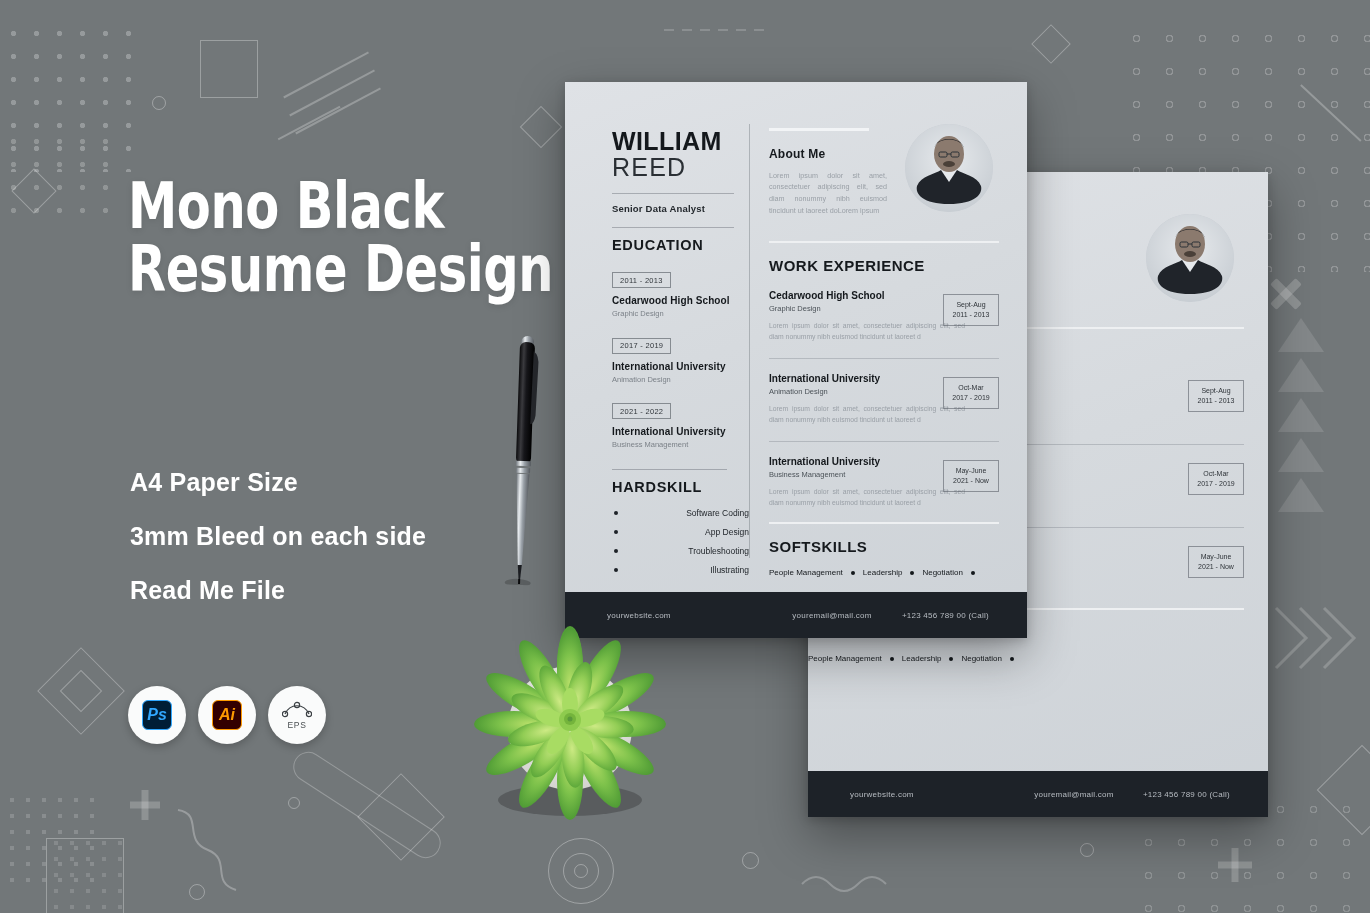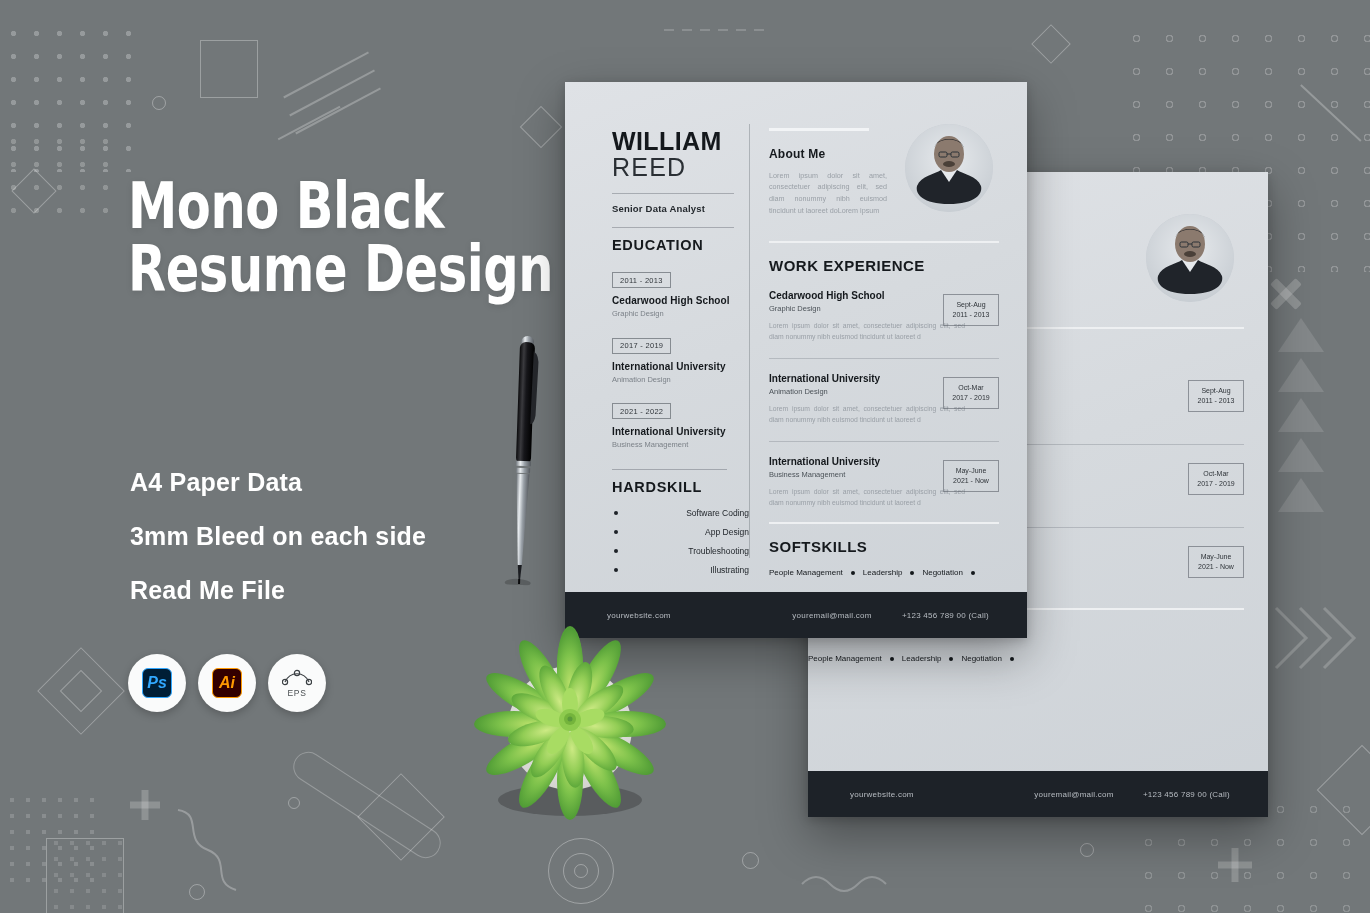--- a/index.html
+++ b/index.html
@@ -109,21 +109,21 @@
   }
   .feat {
     position: absolute; left: 130px;
     color: #ffffff; font-size: 25px; font-weight: 700; letter-spacing: .2px;
   }
   .feat.f1 { top: 468px; }
   .feat.f2 { top: 522px; }
   .feat.f3 { top: 576px; }
 
   
-  .badges { position: absolute; left: 128px; top: 654px; display: flex; gap: 12px; }
+  .badges { position: absolute; left: 128px; top: 686px; display: flex; gap: 12px; }
   .badge {
     width: 58px; height: 58px; border-radius: 50%;
     background: #fafbfb;
     display: flex; align-items: center; justify-content: center;
     box-shadow: 0 3px 9px rgba(0,0,0,.22);
   }
   .sqicon {
     width: 30px; height: 30px; border-radius: 6px;
     display:flex; align-items:center; justify-content:center;
     font-weight: 700; font-size: 16px; font-style: italic;
@@ -312,21 +312,21 @@
     <svg style="position:absolute; left:660px; top:10px; width:120px; height:40px;">
       <path d="M4 20 H110" stroke="rgba(255,255,255,.18)" stroke-width="2" fill="none" stroke-dasharray="10 8"></path>
     </svg>
   </div>
 
   <div class="headline">
     <span>Mono Black</span>
     <span class="l2">Resume Design</span>
   </div>
 
-  <div class="feat f1">A4 Paper Data</div>
+  <div class="feat f1">A4 Paper Size</div>
   <div class="feat f2">3mm Bleed on each side</div>
   <div class="feat f3">Read Me File</div>
 
   <div class="badges">
     <div class="badge">
       <div class="sqicon ps-icon">Ps</div>
     </div>
     <div class="badge">
       <div class="sqicon ai-icon">Ai</div>
     </div>

